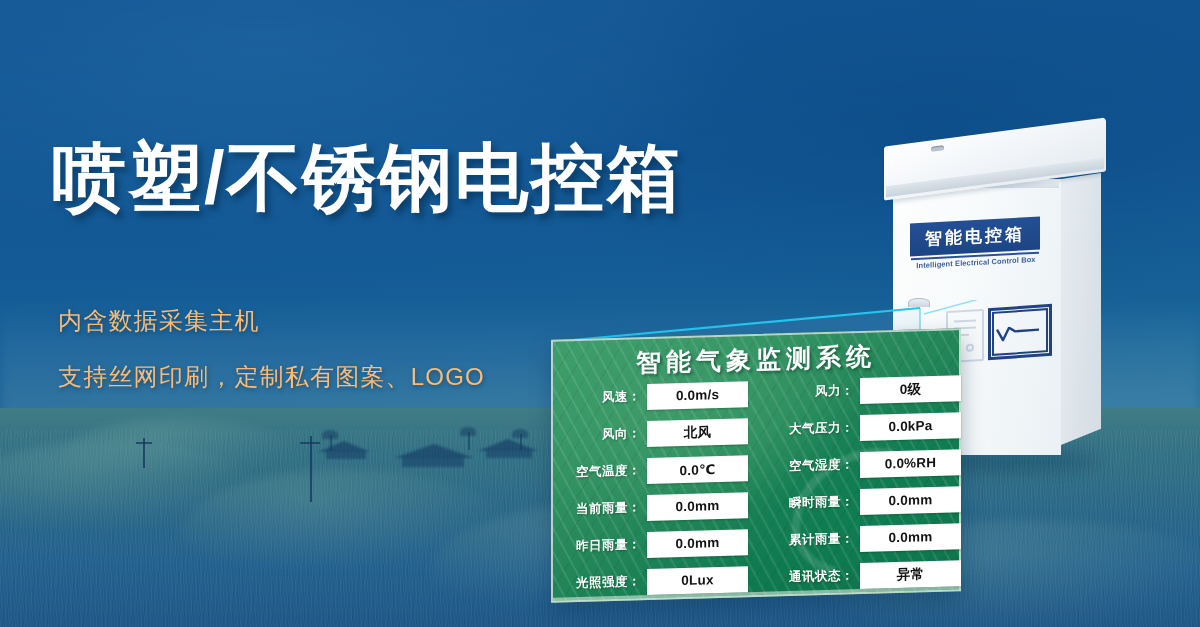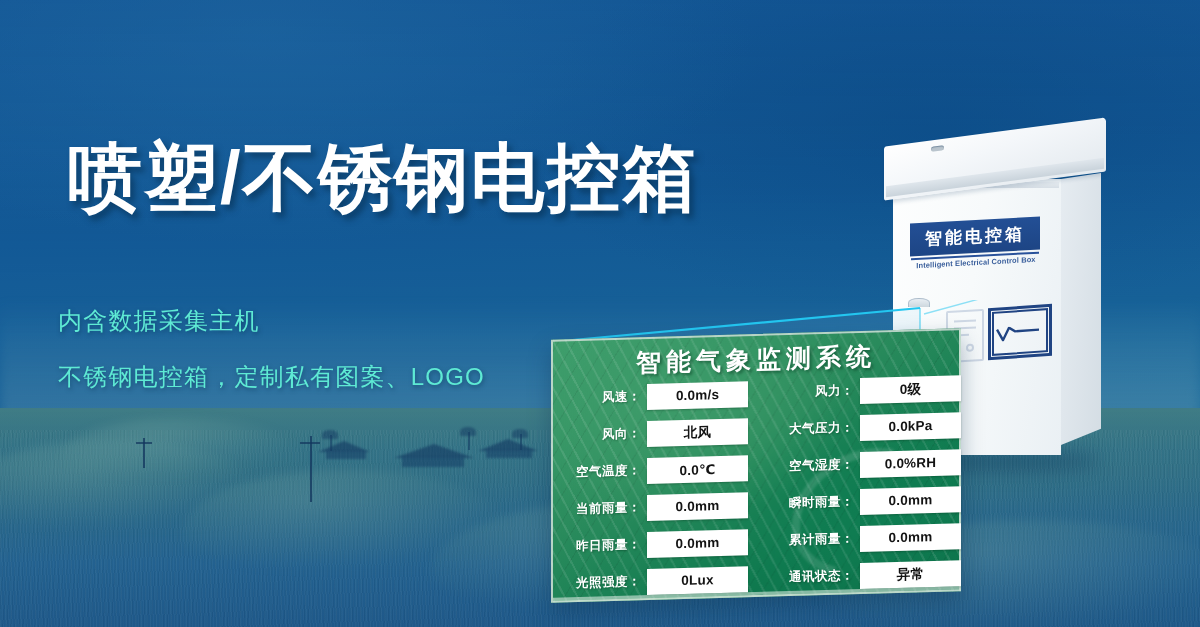--- a/index.html
+++ b/index.html
@@ -62,28 +62,28 @@
   }
   .pole{position:absolute;width:2px;background:rgba(22,60,100,.75);}
   .pole-arm{position:absolute;height:2px;background:rgba(22,60,100,.7);}
   .bg-blue-wash{
     position:absolute;left:0;top:0;width:1200px;height:627px;
     background:linear-gradient(180deg,rgba(16,92,158,.28) 0%,rgba(16,92,158,.10) 55%,rgba(18,98,164,.34) 100%);
     mix-blend-mode:multiply;
   }
   
   .headline{
-    position:absolute;left:68px;top:141px;
+    position:absolute;left:52px;top:141px;
     font-size:74px;font-weight:bold;color:#ffffff;letter-spacing:2px;
     line-height:1;white-space:nowrap;
     text-shadow:4px 5px 6px rgba(4,40,70,.55);
   }
   .bullets{position:absolute;left:58px;top:305px;}
   .bullet{
-    font-size:24px;color:#5eead4;letter-spacing:1.2px;
+    font-size:24px;color:#fdba74;letter-spacing:1.2px;
     margin-bottom:24px;white-space:nowrap;
     text-shadow:1px 2px 4px rgba(6,45,75,.5);
   }
   
   .box-wrap{position:absolute;left:884px;top:132px;width:260px;height:360px;}
   .box-shadow{
     position:absolute;left:16px;top:318px;width:200px;height:22px;
     background:rgba(10,50,90,.35);filter:blur(9px);border-radius:50%;
   }
   .box-lid{
@@ -253,21 +253,21 @@
   <div class="pole-arm" style="left:300px;top:442px;width:20px;"></div>
   <div class="pole" style="left:143px;top:438px;height:30px;"></div>
   <div class="pole-arm" style="left:136px;top:442px;width:16px;"></div>
 
   <div class="bg-blue-wash"></div>
 
   <div class="headline">喷塑/不锈钢电控箱</div>
 
   <div class="bullets">
     <div class="bullet">内含数据采集主机</div>
-    <div class="bullet">不锈钢电控箱，定制私有图案、LOGO</div>
+    <div class="bullet">支持丝网印刷，定制私有图案、LOGO</div>
   </div>
 
   <div class="box-wrap">
     <div class="box-shadow"></div>
     <div class="box-side"></div>
     <div class="box-face"></div>
     <div class="box-hinge"></div>
 
     <div class="box-lid"></div>
     <div class="box-lid-edge"></div>

